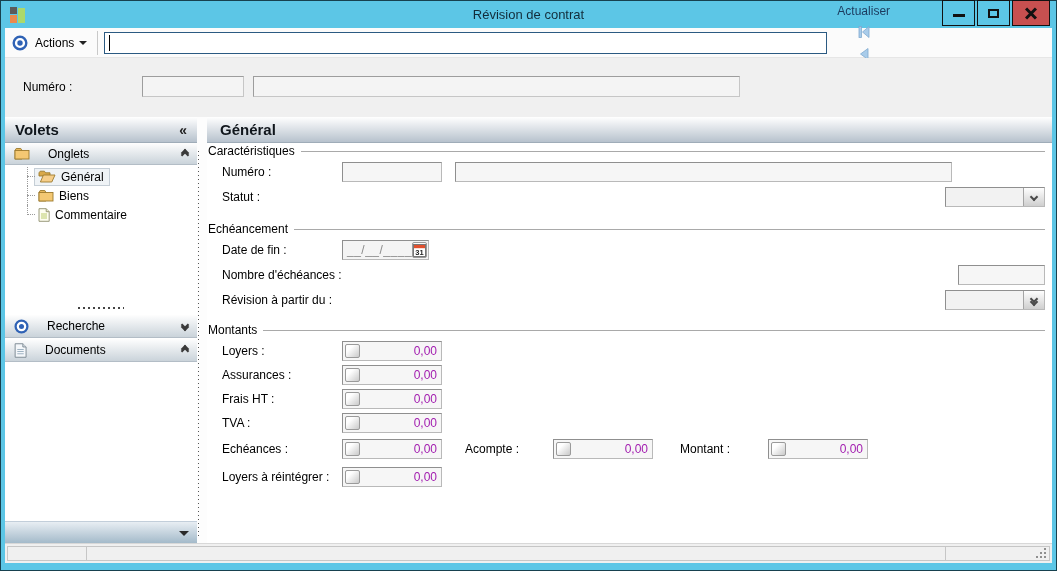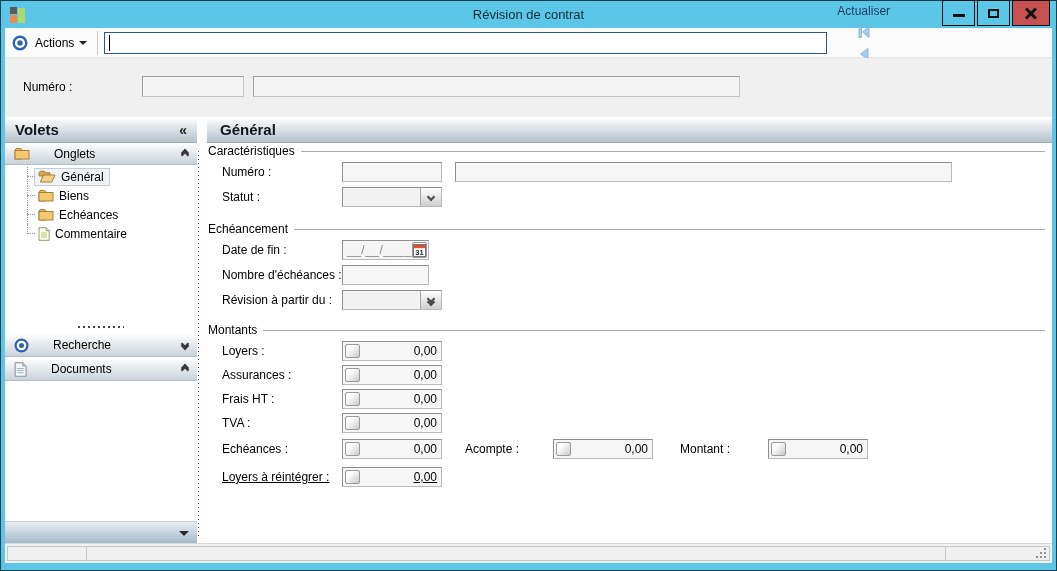--- a/index.html
+++ b/index.html
@@ -50,21 +50,21 @@
   .numero-strip .f2 { position:absolute; left:248px; top:18px; width:487px; height:21px; }
 
   
   .bodyrow { flex:1; display:flex; min-height:0; }
 
   
   .sidebar { width:192px; flex:none; background:#fff; display:flex; flex-direction:column; }
   .sb-title { height:26px; flex:none; background:linear-gradient(#FFFFFF,#B7C2CD); border-bottom:1px solid #9FACB8; display:flex; align-items:center; padding:0 10px; }
   .sb-title .t { font-weight:bold; font-size:15px; color:#10161C; }
   .collapse-left { margin-left:auto; font-size:14px; font-weight:bold; color:#222; cursor:default; }
-  .sec { flex:none; background:linear-gradient(#FEFEFE,#CAD3DA); border-bottom:1px solid #B3BDC6; display:flex; align-items:center; padding:0 9px; gap:24px; }
+  .sec { flex:none; background:linear-gradient(#FEFEFE,#CAD3DA); border-bottom:1px solid #B3BDC6; display:flex; align-items:center; padding:0 9px; gap:18px; }
   .sec .label { flex:1; }
   .sec.h22 { height:22px; } .sec.h24 { height:24px; border-top:1px solid #fff; }
   .chev { width:6px; height:6px; border-left:2px solid #3a3a3a; border-bottom:2px solid #3a3a3a; display:inline-block; }
   .chev.up { transform:rotate(135deg); } .chev.down { transform:rotate(-45deg); }
   .dblchev { display:flex; flex-direction:column; gap:0; cursor:default; }
   .dblchev .chev { margin:-2px 0; }
   .tree { flex:none; padding-top:2px; }
   .tree-item { position:relative; height:19px; display:flex; align-items:center; padding-left:29px; cursor:default; }
   .tree-item::before { content:""; position:absolute; left:22px; top:0; bottom:0; border-left:1px dotted #9a9a9a; }
   .tree-item:last-child::before { bottom:auto; height:10px; }
@@ -103,22 +103,22 @@
   .in100 { width:100px; height:20px; } .in87 { width:87px; height:20px; } .in497 { width:497px; height:20px; }
   .sunken { background:#F6F6F6; border:1px solid; border-color:#8F8F8F #B9B9B9 #B9B9B9 #8F8F8F; }
   .combo { width:100px; height:20px; background:#F2F2F2; border:1px solid; border-color:#8F8F8F #B9B9B9 #B9B9B9 #8F8F8F; display:flex; align-items:stretch; }
   .combo .cbtn { margin-left:auto; width:21px; background:linear-gradient(#FEFEFE,#CFCFCF); border-left:1px solid #A5A5A5; display:flex; flex-direction:column; align-items:center; justify-content:center; cursor:default; }
   .combo .chev { border-color:#4a4a4a; }
   .datefld { width:87px; height:20px; background:#F4F4F4; border:1px solid; border-color:#8F8F8F #B9B9B9 #B9B9B9 #8F8F8F; display:flex; align-items:center; padding:0 1px 0 4px; }
   .datefld .mask { color:#8a8a8a; letter-spacing:0.5px; }
   .calbtn { margin-left:auto; width:20px; height:16px; background:linear-gradient(#FDFDFD,#CFCFCF); border:1px solid #9A9A9A; border-radius:2px; display:flex; align-items:center; justify-content:center; padding:0; cursor:default; }
   .amount { width:100px; height:20px; background:#F6F6F6; border:1px solid; border-color:#8F8F8F #B9B9B9 #B9B9B9 #8F8F8F; display:flex; align-items:center; padding:0 2px; }
   .calc-btn { width:15px; height:14px; background:linear-gradient(135deg,#FEFEFE 30%,#C9C9C9); border:1px solid #9A9A9A; border-radius:2px; flex:none; padding:0; cursor:default; }
-  .amount .val { flex:1; text-align:right; color:#000000; padding-right:2px; }
-  .mt3{margin-top:3px;} .mt4{margin-top:4px;} .mt5{margin-top:5px;} .mt2{margin-top:6px;} .mt8{margin-top:8px;text-decoration:underline;}
+  .amount .val { flex:1; text-align:right; color:#a21caf; padding-right:2px; }
+  .mt3{margin-top:3px;} .mt4{margin-top:4px;} .mt5{margin-top:5px;justify-content:space-between;} .mt2{margin-top:6px;} .mt8{margin-top:8px;}
   .g2 { margin-top:14px; } .g3 { margin-top:12px; }
   .sp23 { width:23px; flex:none; } .w88 { width:88px; flex:none; } .sp27 { width:27px; flex:none; }
 
   
   .statusbar { height:20px; flex:none; background:#F0F0F0; border-top:1px solid #D8D8D8; display:flex; align-items:stretch; padding:2px 2px 2px 2px; gap:0; }
   .scell { border:1px solid #C6C6C6; background:#F0F0F0; }
   .scell.c1 { width:80px; flex:none; }
   .scell.c2 { flex:1; border-left:none; }
   .scell.c3 { width:104px; flex:none; border-left:none; position:relative; }
   .grip { position:absolute; right:3px; bottom:2px; width:12px; height:12px; cursor:default; }
@@ -260,31 +260,20 @@
                       <path d="M1 3.5 L2.2 1.5 H6.8 L8 3.5 V12 H1 Z" fill="#E8B85C" stroke="#9C7A2E" stroke-width="0.9"></path>
                       <rect x="1" y="3.5" width="14" height="8.5" fill="#F4C873" stroke="#9C7A2E" stroke-width="0.9"></rect>
                     </svg>
                 </span>
                 <span>Biens</span>
               </span>
             </div>
             <div class="tree-item">
               <span class="node">
                 <span>
-                  <svg width="16" height="13" viewBox="0 0 16 13">
-                      <path d="M1 3.5 L2.2 1.5 H6.8 L8 3.5 V12 H1 Z" fill="#E8B85C" stroke="#9C7A2E" stroke-width="0.9"></path>
-                      <rect x="1" y="3.5" width="14" height="8.5" fill="#F4C873" stroke="#9C7A2E" stroke-width="0.9"></rect>
-                    </svg>
-                </span>
-                <span>Echéances</span>
-              </span>
-            </div>
-            <div class="tree-item">
-              <span class="node">
-                <span>
                   <svg width="12" height="14" viewBox="0 0 12 14">
                       <path d="M1 0.7 H8.2 L11.2 3.7 V13.3 H1 Z" fill="#FDFDF0" stroke="#8F8F6E" stroke-width="0.9"></path>
                       <path d="M8.2 0.7 V3.7 H11.2" fill="#EDEDC8" stroke="#8F8F6E" stroke-width="0.9"></path>
                       <path d="M3 6 h6 M3 8 h6 M3 10 h6" stroke="#BBCB6C" stroke-width="1"></path>
                     </svg>
                 </span>
                 <span>Commentaire</span>
               </span>
             </div>
           </div>

